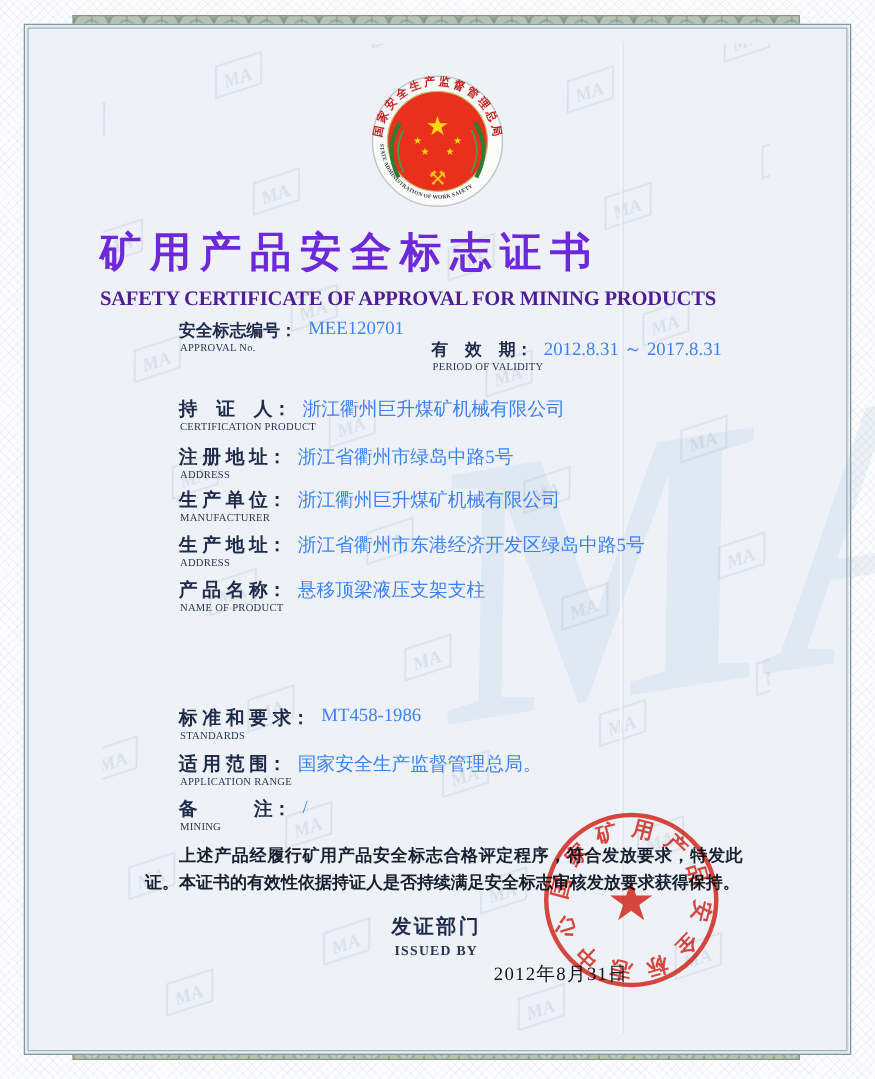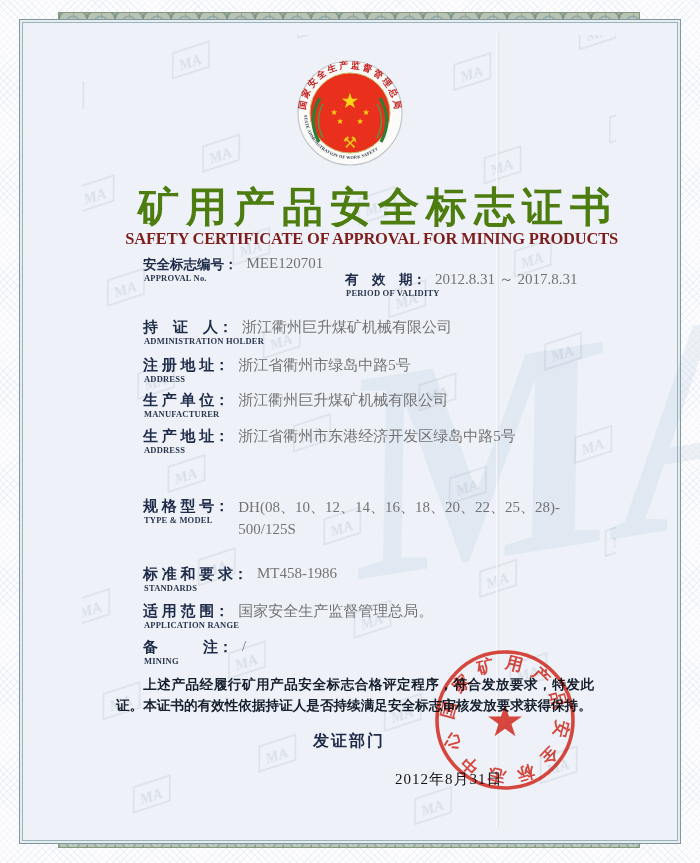--- a/index.html
+++ b/index.html
@@ -34,36 +34,36 @@
     background:linear-gradient(to right, rgba(255,255,255,.85), rgba(190,198,210,.35));
     pointer-events:none;
   }
   .wm{position:absolute;left:0;top:0;pointer-events:none;}
 
   .content{position:absolute;left:80px;top:33px;width:538px;height:794px;font-family:"Liberation Serif","DejaVu Serif",serif;}
 
   .emblem{position:absolute;left:215px;top:25px;}
 
   .title{
-    position:absolute;left:0;top:147px;width:538px;text-align:right;
-    font-size:41px;font-weight:bold;letter-spacing:7px;color:#4d7c0f;white-space:nowrap;
+    position:absolute;left:0;top:147px;width:538px;text-align:left;
+    font-size:33px;font-weight:bold;letter-spacing:7px;color:#6d28d9;white-space:nowrap;
   }
   .subtitle{
-    position:absolute;left:0;top:196px;width:538px;text-align:right;
-    font-size:16.5px;font-weight:bold;letter-spacing:-0.2px;color:#7f1d1d;white-space:nowrap;
+    position:absolute;left:0;top:196px;width:538px;text-align:left;
+    font-size:16.5px;font-weight:bold;letter-spacing:-0.2px;color:#4c1d95;white-space:nowrap;
   }
 
   .row{position:absolute;white-space:nowrap;}
   .fl{position:relative;display:inline-block;font-weight:bold;font-size:15px;color:#1f2b4a;vertical-align:top;}
   .fl.small{font-size:13.5px;padding-top:1px;}
   .fl .en{
-    position:absolute;left:1px;top:18px;font-size:8.5px;font-weight:bold;letter-spacing:.2px;
+    position:absolute;left:1px;top:18px;font-size:8.5px;font-weight:normal;letter-spacing:.2px;
     color:#2a3550;white-space:nowrap;font-family:"Liberation Serif","DejaVu Serif",serif;
   }
-  .val{display:inline-block;font-size:15px;color:#737373;margin-left:5px;vertical-align:top;white-space:pre-line;}
+  .val{display:inline-block;font-size:15px;color:#3b82f6;margin-left:5px;vertical-align:top;white-space:pre-line;}
   .val.wide{max-width:360px;line-height:1.45;}
 
   .statement{
     position:absolute;left:36px;top:641px;width:478px;
     font-size:13.6px;font-weight:600;color:#17202e;line-height:1.55;
     text-indent:2em;text-align:justify;
   }
   .issuer{position:absolute;left:0;top:698px;width:538px;text-align:center;}
   .issuer .zh{font-size:16px;font-weight:bold;letter-spacing:2px;color:#1f2b4a;}
   .issuer .en{font-size:11px;font-weight:bold;letter-spacing:1px;color:#2a3550;margin-top:3px;}
@@ -125,65 +125,65 @@
     <div class="row" style="left:63px;top:222px">
       <span class="fl small"><span>安全标志编号：</span><span class="en">APPROVAL No.</span></span>
       <span class="val">MEE120701</span>
     </div>
     <div class="row" style="left:265px;top:237px">
       <span class="fl small"><span>有　效　期：</span><span class="en">PERIOD OF VALIDITY</span></span>
       <span class="val">2012.8.31 ～ 2017.8.31</span>
     </div>
 
     <div class="row" style="left:63px;top:285px">
-      <span class="fl"><span>持　证　人：</span><span class="en">ADMINISTRATION HOLDER</span></span>
+      <span class="fl"><span>持　证　人：</span><span class="en">CERTIFICATION PRODUCT</span></span>
       <span class="val">浙江衢州巨升煤矿机械有限公司</span>
     </div>
 
     <div class="row" style="left:63px;top:323px">
       <span class="fl"><span>注 册 地 址：</span><span class="en">ADDRESS</span></span>
       <span class="val">浙江省衢州市绿岛中路5号</span>
     </div>
 
     <div class="row" style="left:63px;top:358px">
       <span class="fl"><span>生 产 单 位：</span><span class="en">MANUFACTURER</span></span>
       <span class="val">浙江衢州巨升煤矿机械有限公司</span>
     </div>
 
     <div class="row" style="left:63px;top:394px">
       <span class="fl"><span>生 产 地 址：</span><span class="en">ADDRESS</span></span>
       <span class="val">浙江省衢州市东港经济开发区绿岛中路5号</span>
     </div>
 
+    <div class="row" style="left:63px;top:430px">
+      <span class="fl"><span>产 品 名 称：</span><span class="en">NAME OF PRODUCT</span></span>
+      <span class="val">悬移顶梁液压支架支柱</span>
+    </div>
 
-    <div class="row" style="left:63px;top:464px">
-      <span class="fl"><span>规 格 型 号：</span><span class="en">TYPE &amp; MODEL</span></span>
-      <span class="val wide">DH(08、10、12、14、16、18、20、22、25、28)-
-500/125S</span>
-    </div>
 
     <div class="row" style="left:63px;top:532px">
       <span class="fl"><span>标 准 和 要 求：</span><span class="en">STANDARDS</span></span>
       <span class="val">MT458-1986</span>
     </div>
 
     <div class="row" style="left:63px;top:569px">
       <span class="fl"><span>适 用 范 围：</span><span class="en">APPLICATION RANGE</span></span>
       <span class="val">国家安全生产监督管理总局。</span>
     </div>
 
     <div class="row" style="left:63px;top:605px">
       <span class="fl"><span>备　　　注：</span><span class="en">MINING</span></span>
       <span class="val">/</span>
     </div>
 
     <div class="statement">上述产品经履行矿用产品安全标志合格评定程序，符合发放要求，特发此证。本证书的有效性依据持证人是否持续满足安全标志审核发放要求获得保持。</div>
 
     <div class="issuer">
       <div class="zh">发证部门</div>
+      <div class="en">ISSUED BY</div>
     </div>
     <div class="issue-date">2012年8月31日</div>
 
   </div>
 
   <svg class="stamp" width="150" height="150" viewBox="0 0 150 150">
     <defs>
       <path id="sealCircle" d="M 24 75 A 51 51 0 0 1 126 75 A 51 51 0 0 1 24 75"></path>
     </defs>
     <circle cx="75" cy="75" r="68" fill="none" stroke-width="3.6" stroke="#e23a2e"></circle>

